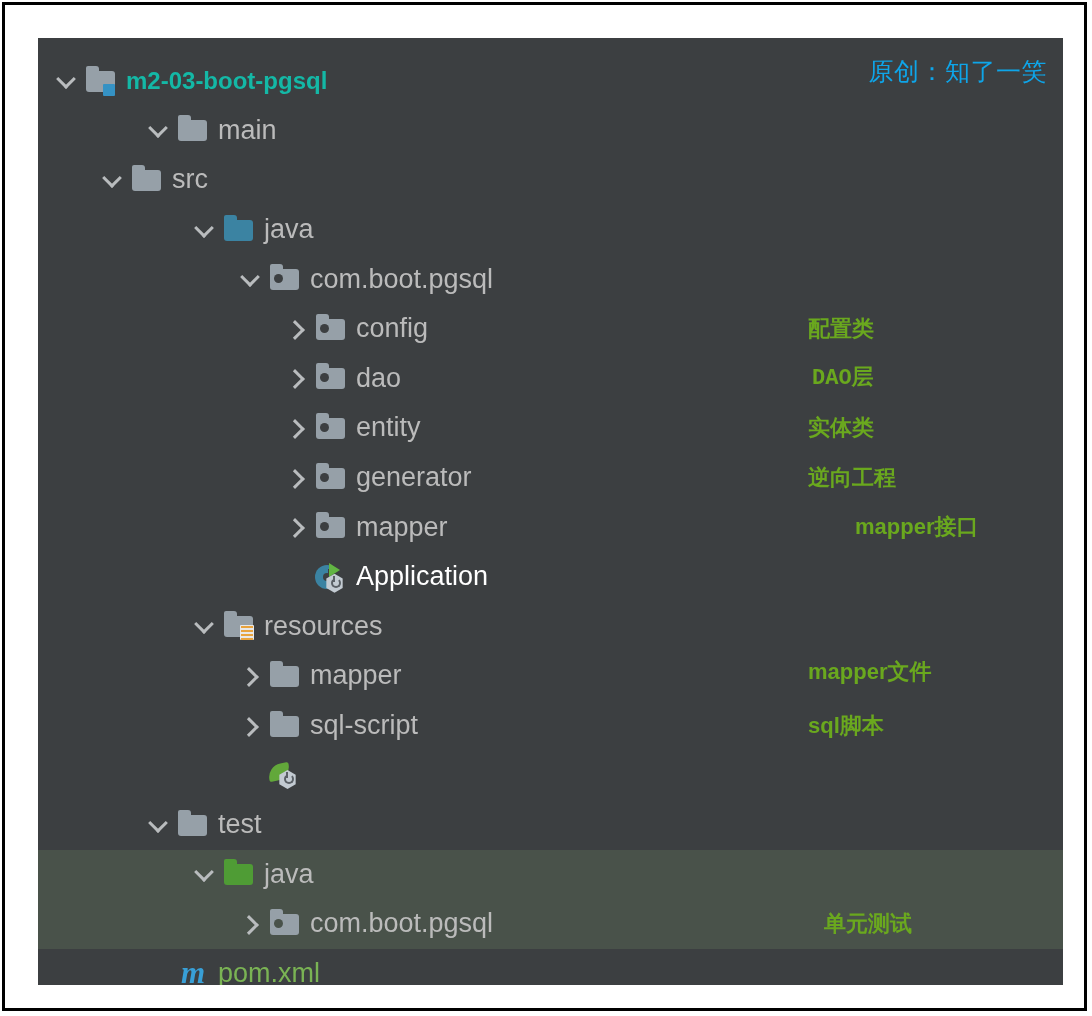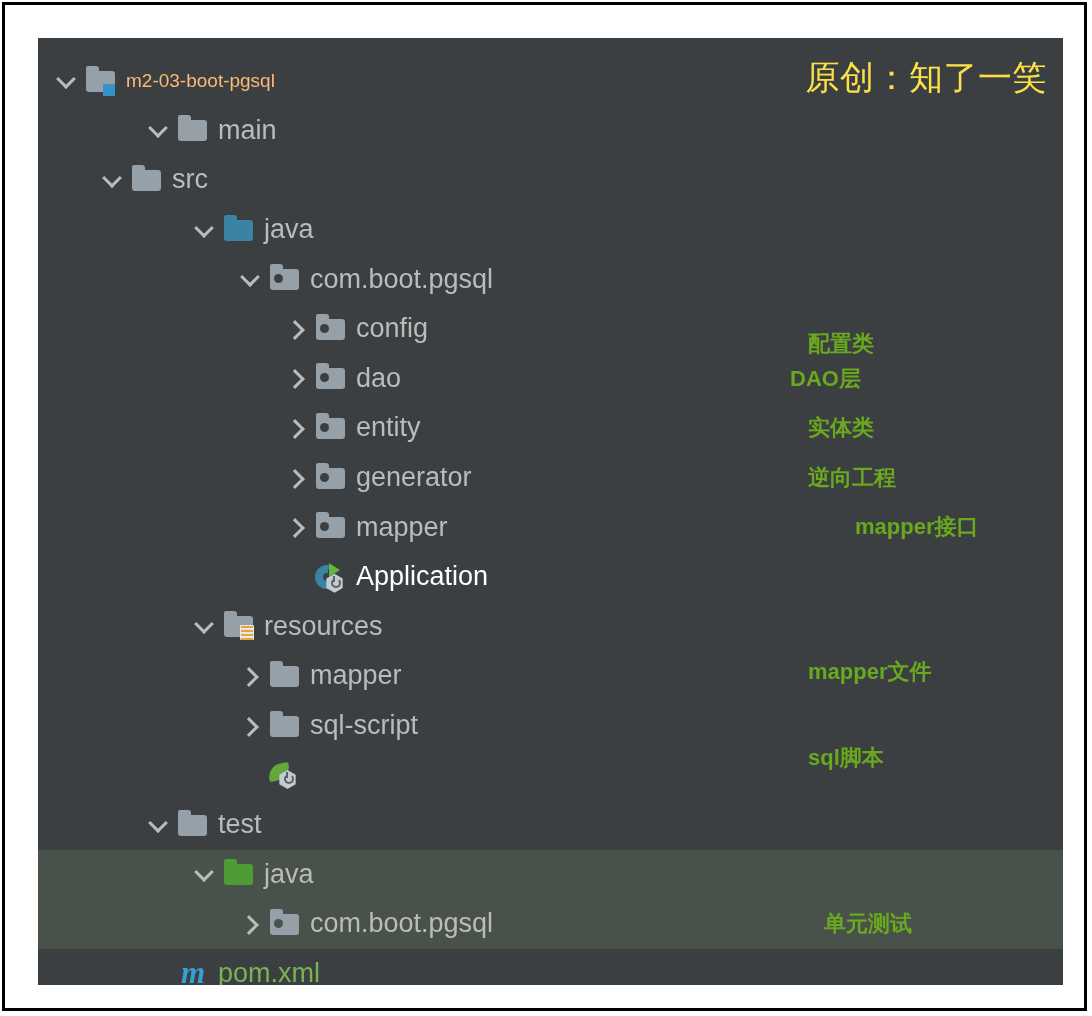--- a/index.html
+++ b/index.html
@@ -35,22 +35,22 @@
     height: 947px;
     background: #3c3f41;
     overflow: hidden;
   }
 
   
   #watermark {
     position: absolute;
     right: 16px;
     top: 17px;
-    color: #fde047;
-    font-size: 34px;
+    color: #0ea5e9;
+    font-size: 25px;
     letter-spacing: 0.5px;
     white-space: nowrap;
   }
 
   
   .row {
     position: relative;
     height: 49.6px;
     display: flex;
     align-items: center;
@@ -248,23 +248,23 @@
     line-height: 30px;
     text-align: center;
   }
 
   .label {
     color: #bbbbbb;
     font-size: 27px;
     line-height: 1;
   }
   .label.root {
-    font-weight: normal;
-    font-size: 19px;
-    color: #fdba74;
+    font-weight: bold;
+    font-size: 24px;
+    color: #14b8a6;
   }
   .label.green { color: #ffffff; }
   .label.green2 { color: #7ab354; }
 
   
   .note {
     position: absolute;
     color: #6aa81e;
     font-weight: bold;
     font-size: 22px;
@@ -324,31 +324,31 @@
           <span class="label">com.boot.pgsql</span>
         </div>
         <div class="row">
           <span style="display: inline-block; width: 246px; min-width: 246px;"></span>
           <span class="arrow right"></span>
           <span class="icon">
             <span class="folder f-gray"></span>
             <span class="pkgdot"></span>
           </span>
           <span class="label">config</span>
-          <span class="note" style="left: 770px; top: 14px; margin-top: 15px;">配置类</span>
+          <span class="note" style="left: 770px; top: 14px;">配置类</span>
         </div>
         <div class="row">
           <span style="display: inline-block; width: 246px; min-width: 246px;"></span>
           <span class="arrow right"></span>
           <span class="icon">
             <span class="folder f-gray"></span>
             <span class="pkgdot"></span>
           </span>
           <span class="label">dao</span>
-          <span class="note" style="left: 752px; top: 14px;">DAO层</span>
+          <span class="note" style="left: 774px; top: 14px; font-family: Liberation Mono, monospace;">DAO层</span>
         </div>
         <div class="row">
           <span style="display: inline-block; width: 246px; min-width: 246px;"></span>
           <span class="arrow right"></span>
           <span class="icon">
             <span class="folder f-gray"></span>
             <span class="pkgdot"></span>
           </span>
           <span class="label">entity</span>
           <span class="note" style="left: 770px; top: 14px;">实体类</span>
@@ -409,21 +409,21 @@
           <span class="label">mapper</span>
           <span class="note" style="left: 770px; top: 10px;">mapper文件</span>
         </div>
         <div class="row">
           <span style="display: inline-block; width: 200px; min-width: 200px;"></span>
           <span class="arrow right"></span>
           <span class="icon">
             <span class="folder f-gray"></span>
           </span>
           <span class="label">sql-script</span>
-          <span class="note" style="left: 770px; top: 14px; margin-top: 32px;">sql脚本</span>
+          <span class="note" style="left: 770px; top: 14px;">sql脚本</span>
         </div>
         <div class="row">
           <span style="display: inline-block; width: 200px; min-width: 200px;"></span>
           <span class="arrow none"></span>
           <span class="icon">
             <span class="leaf"></span>
             <span class="hexbadge" style="left: 10px; top: 12px;">
               <i></i>
             </span>
           </span>

